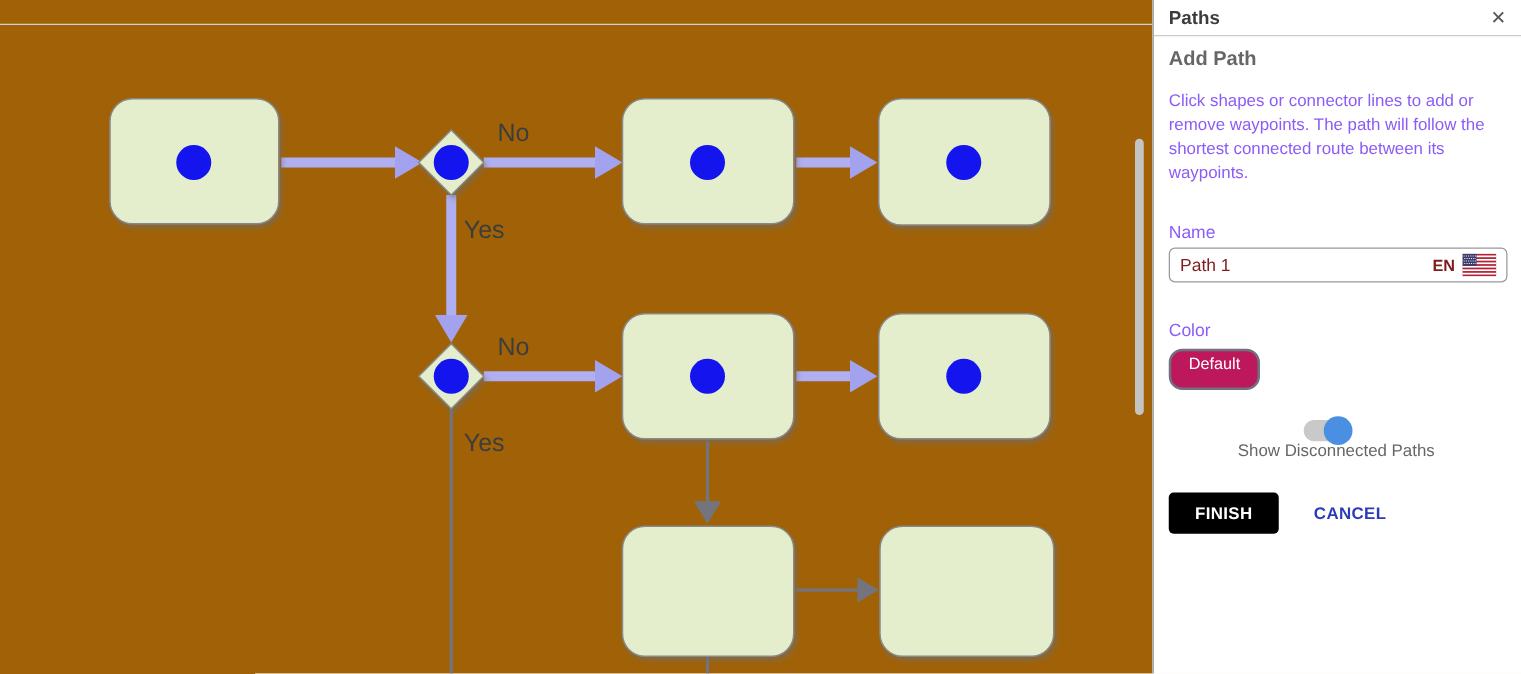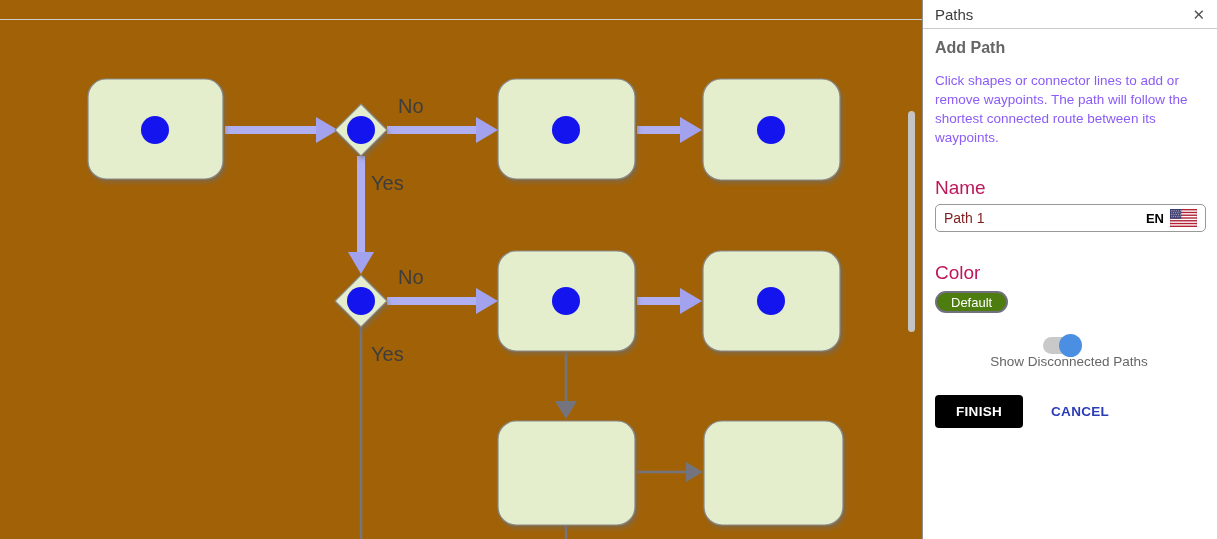--- a/index.html
+++ b/index.html
@@ -14,31 +14,31 @@
   .pshaft{stroke:#afaff2;stroke-width:8;fill:none;}
   .phead{fill:#a2a2ee;}
   .gline{stroke:#74747e;stroke-width:2.6;fill:none;}
   .ghead{fill:#74747e;}
   .branch-label{font-family:"Liberation Sans",sans-serif;font-size:20px;fill:#3d3d3d;}
   .vscroll{position:absolute;left:908px;top:111px;width:7px;height:221px;background:#c4c4c4;border-radius:4px;}
 
   
   .panel{position:absolute;left:922px;top:0;width:295px;height:539px;background:#fff;border-left:1px solid #8f8f8f;box-sizing:border-box;}
   .panel-header{display:flex;align-items:center;justify-content:space-between;height:28px;padding:0 12px;border-bottom:1px solid #ccc;}
-  .panel-title{font-size:15px;font-weight:normal;color:#3c3c3c;}
+  .panel-title{font-size:15px;font-weight:bold;color:#3c3c3c;}
   .close-btn{background:none;border:none;font-size:15px;color:#555;cursor:pointer;padding:0;line-height:1;}
   .panel-body{padding:8px 14px 0 12px;}
   .section-title{font-size:16px;font-weight:bold;color:#666;margin:2px 0 14px 0;}
   .desc{font-size:13.5px;color:#8b5cf6;line-height:19px;margin:0 0 12px 0;width:266px;}
-  .field-label{font-size:19px;color:#be185d;margin-top:30px;margin-bottom:5px;}
+  .field-label{font-size:14px;color:#8b5cf6;margin-top:30px;margin-bottom:5px;}
   .name-box{display:flex;align-items:center;border:1px solid #999;border-radius:5px;height:26px;padding:0 8px;background:#fff;width:253px;}
   .name-input{border:none;outline:none;flex:1;font-size:14px;color:#7f1d1d;font-family:"Liberation Sans",sans-serif;background:transparent;padding:0;}
-  .lang-badge{font-size:13px;font-weight:bold;color:#000000;margin-right:6px;}
+  .lang-badge{font-size:13px;font-weight:bold;color:#7f1d1d;margin-right:6px;}
   .flag{display:block;}
-  .color-chip{display:inline-block;background:#4d7c0f;color:#fff;font-size:13px;padding:2px 14px 1px 14px;border:2px solid #70707e;border-radius:11px;margin-top:2px;cursor:pointer;}
+  .color-chip{display:inline-block;background:#be185d;color:#fff;font-size:13px;padding:2px 14px 12px 14px;border:2px solid #70707e;border-radius:11px;margin-top:2px;cursor:pointer;}
   .toggle-row{display:flex;align-items:center;margin-top:24px;flex-direction:column;}
   .toggle{position:relative;width:38px;height:17px;background:#c9c9c9;border-radius:9px;margin-right:14px;cursor:pointer;flex:none;}
   .toggle-knob{position:absolute;right:-1px;top:-3px;width:23px;height:23px;border-radius:50%;background:#4a8fe2;}
   .toggle-label{font-size:13.5px;color:#666;}
   .btn-row{display:flex;align-items:center;margin-top:26px;}
   .finish-btn{background:#000000;color:#fff;border:none;border-radius:4px;font-size:13.5px;font-weight:bold;padding:9px 21px;font-family:"Liberation Sans",sans-serif;cursor:pointer;letter-spacing:.3px;}
   .cancel-btn{background:none;border:none;color:#2b3cb8;font-size:13.5px;font-weight:bold;margin-left:22px;font-family:"Liberation Sans",sans-serif;cursor:pointer;letter-spacing:.3px;}
 </style>
 </head>
 <body>

